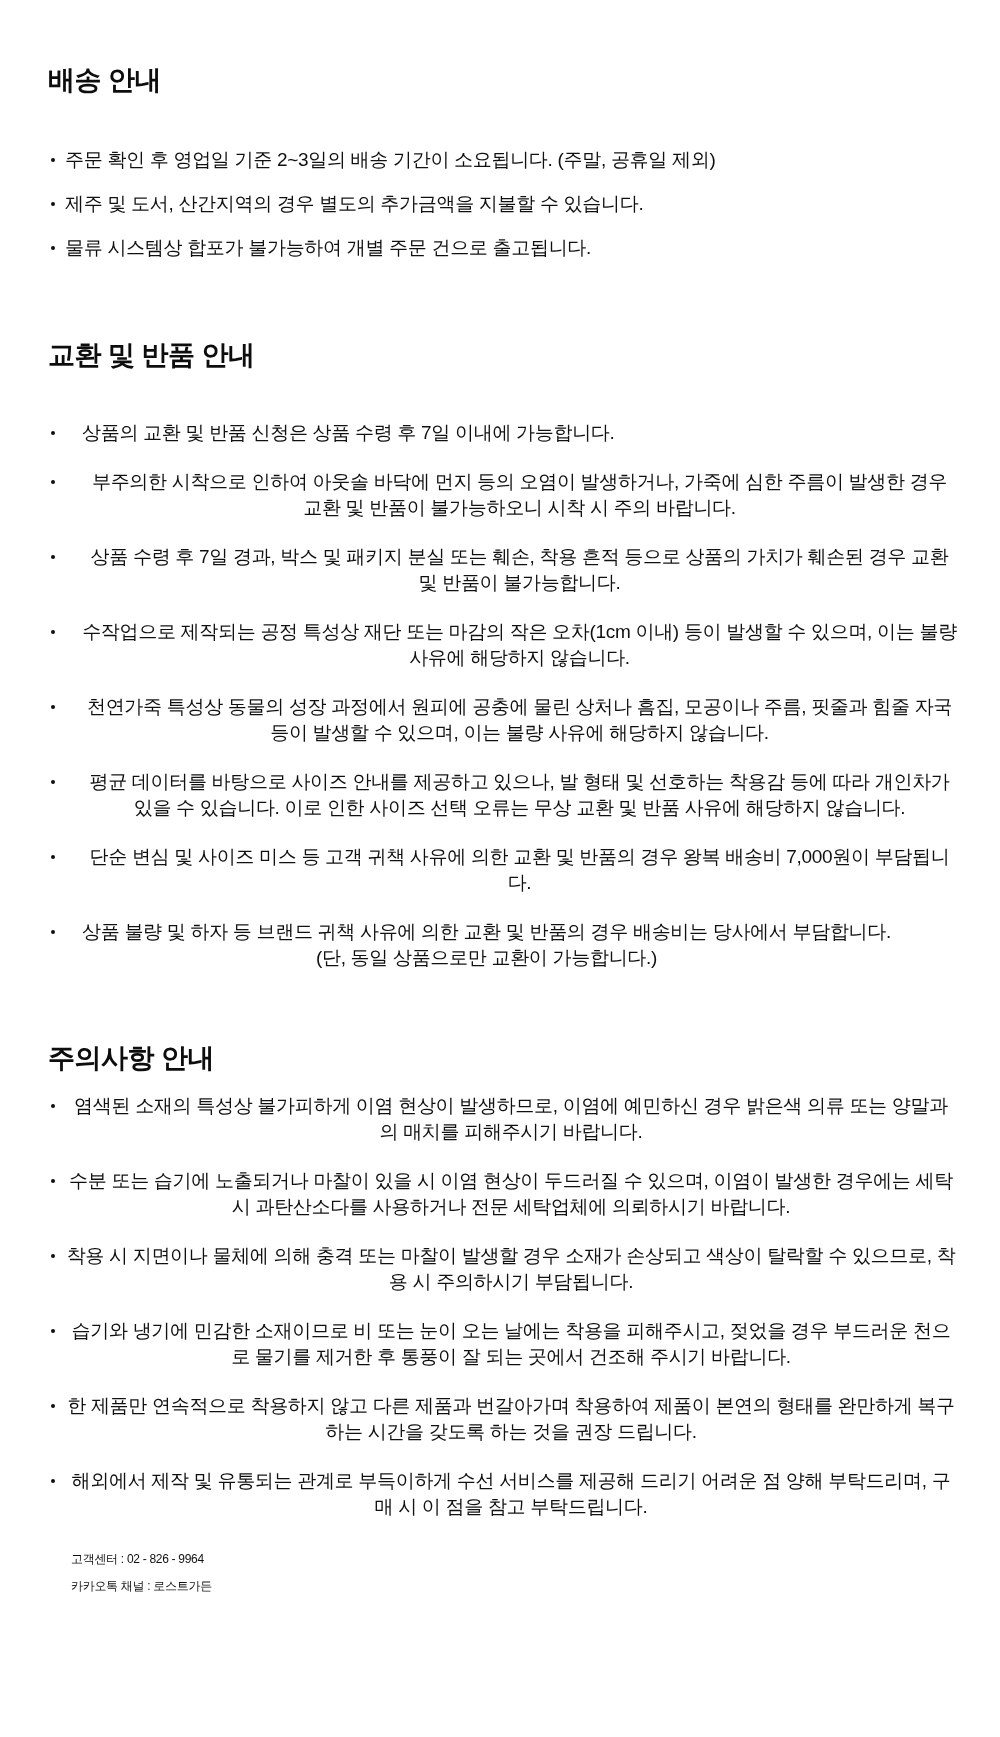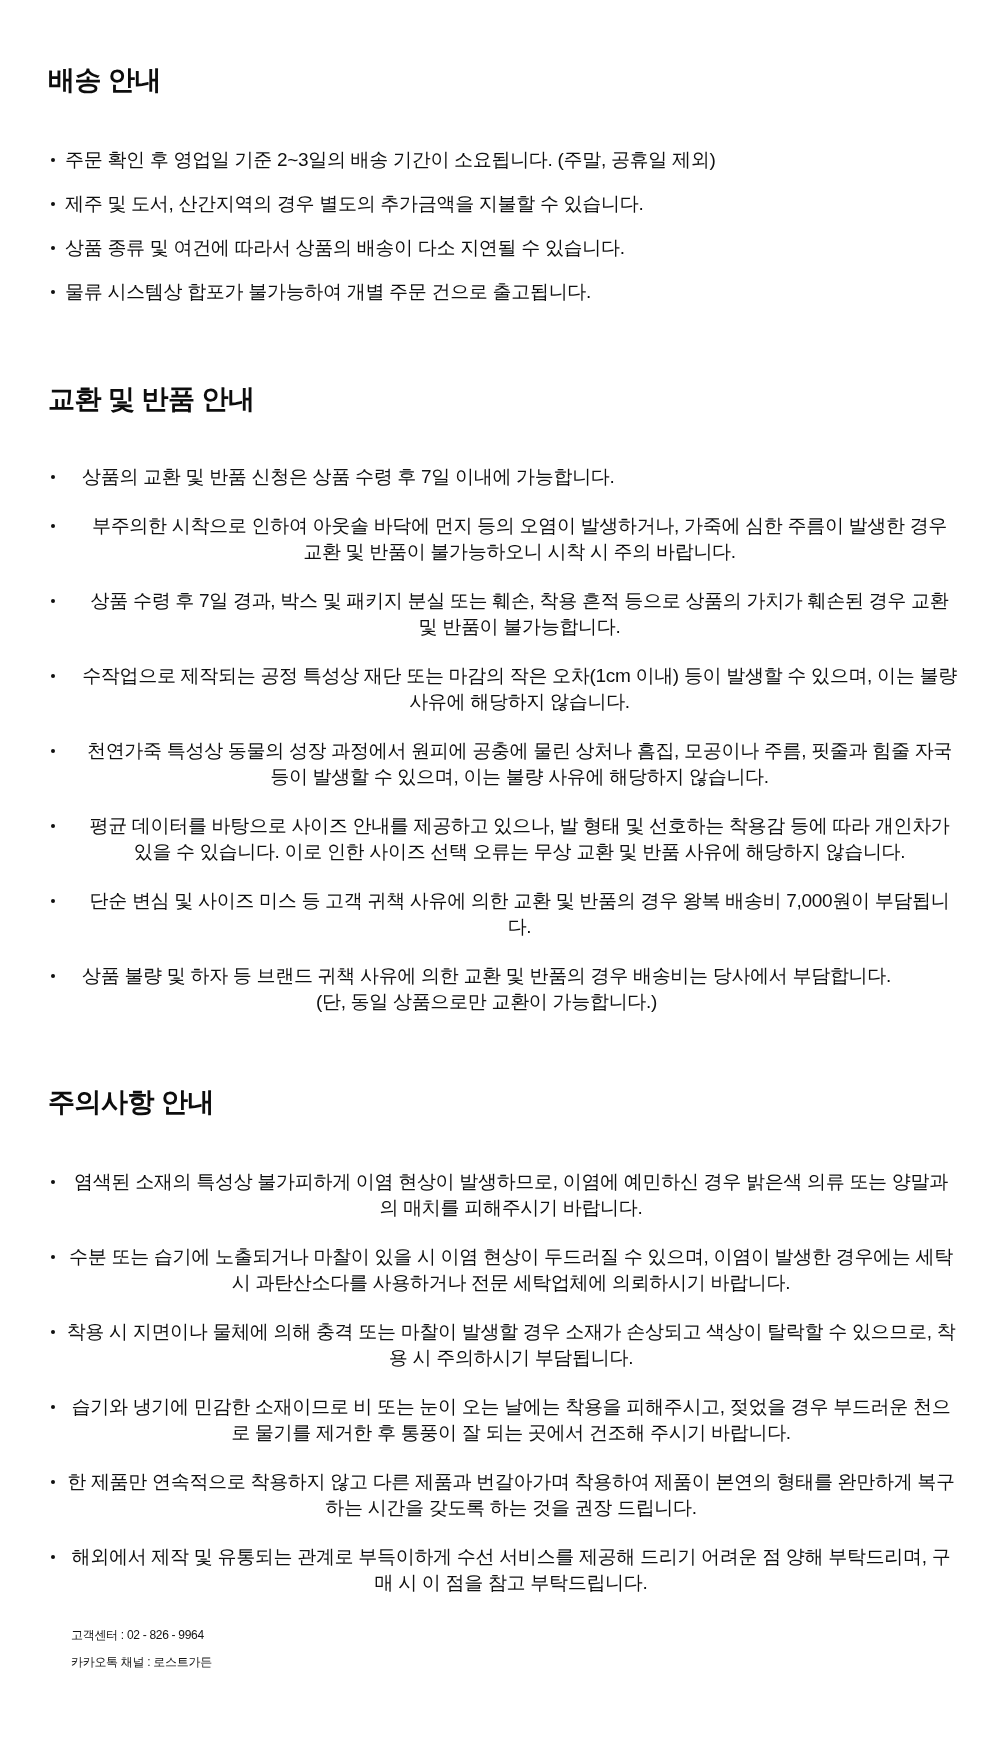--- a/index.html
+++ b/index.html
@@ -48,21 +48,21 @@
   .sec-1 .bullets { margin-top: 52px; }
   .sec-1 li.bullet { margin-bottom: 18px; }
 
   
   .sec-2 .section-title { margin-top: 79px; }
   .sec-2 .bullets { margin-top: 50px; }
   .sec-2 li.bullet { margin-bottom: 23px; gap: 17px; }
 
   
   .sec-3 .section-title { margin-top: 72px; }
-  .sec-3 .bullets { margin-top: 52px; }
+  .sec-3 .bullets { margin-top: 20px; }
   .sec-3 li.bullet { margin-bottom: 23px; }
 
   .footer {
     margin-top: 26px;
     margin-left: 23px;
     font-size: 12px;
     line-height: 27px;
     letter-spacing: -0.3px;
   }
 </style>
@@ -74,24 +74,20 @@
   <section class="sec-1">
     <h2 class="section-title">배송 안내</h2>
     <ul class="bullets">
       <li class="bullet">
           <span class="dot"></span>
           <span class="bullet-text">주문 확인 후 영업일 기준 2~3일의 배송 기간이 소요됩니다. (주말, 공휴일 제외)</span>
         </li>
       <li class="bullet">
           <span class="dot"></span>
           <span class="bullet-text">제주 및 도서, 산간지역의 경우 별도의 추가금액을 지불할 수 있습니다.</span>
-        </li>
-      <li class="bullet">
-          <span class="dot"></span>
-          <span class="bullet-text">상품 종류 및 여건에 따라서 상품의 배송이 다소 지연될 수 있습니다.</span>
         </li>
       <li class="bullet">
           <span class="dot"></span>
           <span class="bullet-text">물류 시스템상 합포가 불가능하여 개별 주문 건으로 출고됩니다.</span>
         </li>
     </ul>
   </section>
 
   <section class="sec-2">
     <h2 class="section-title">교환 및 반품 안내</h2>

